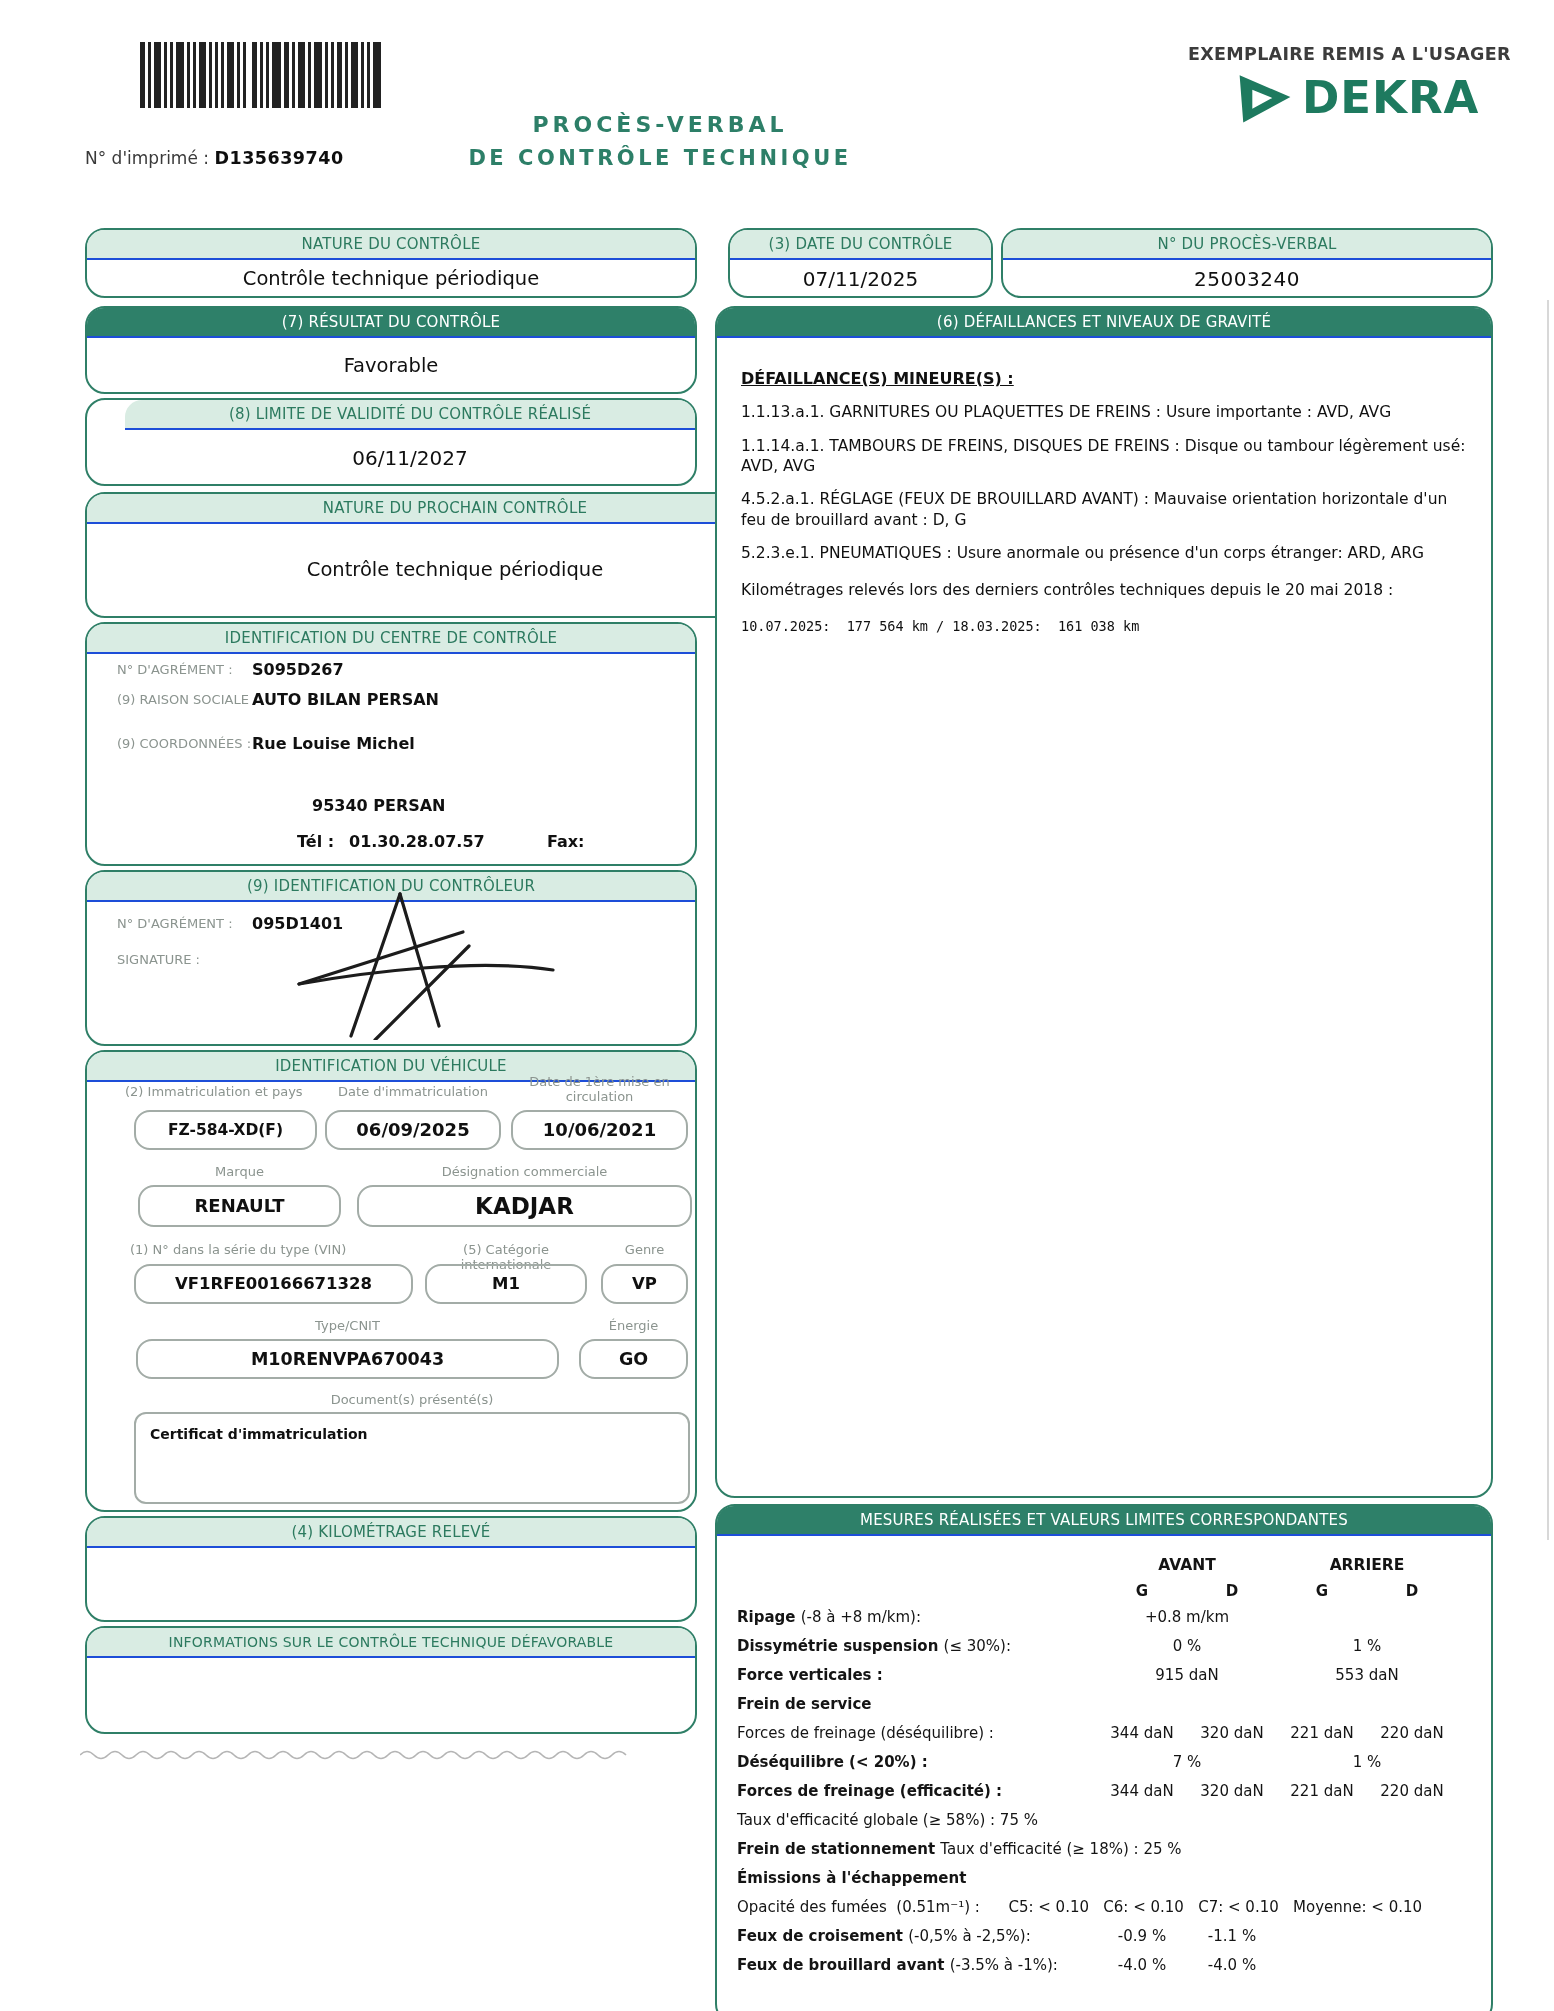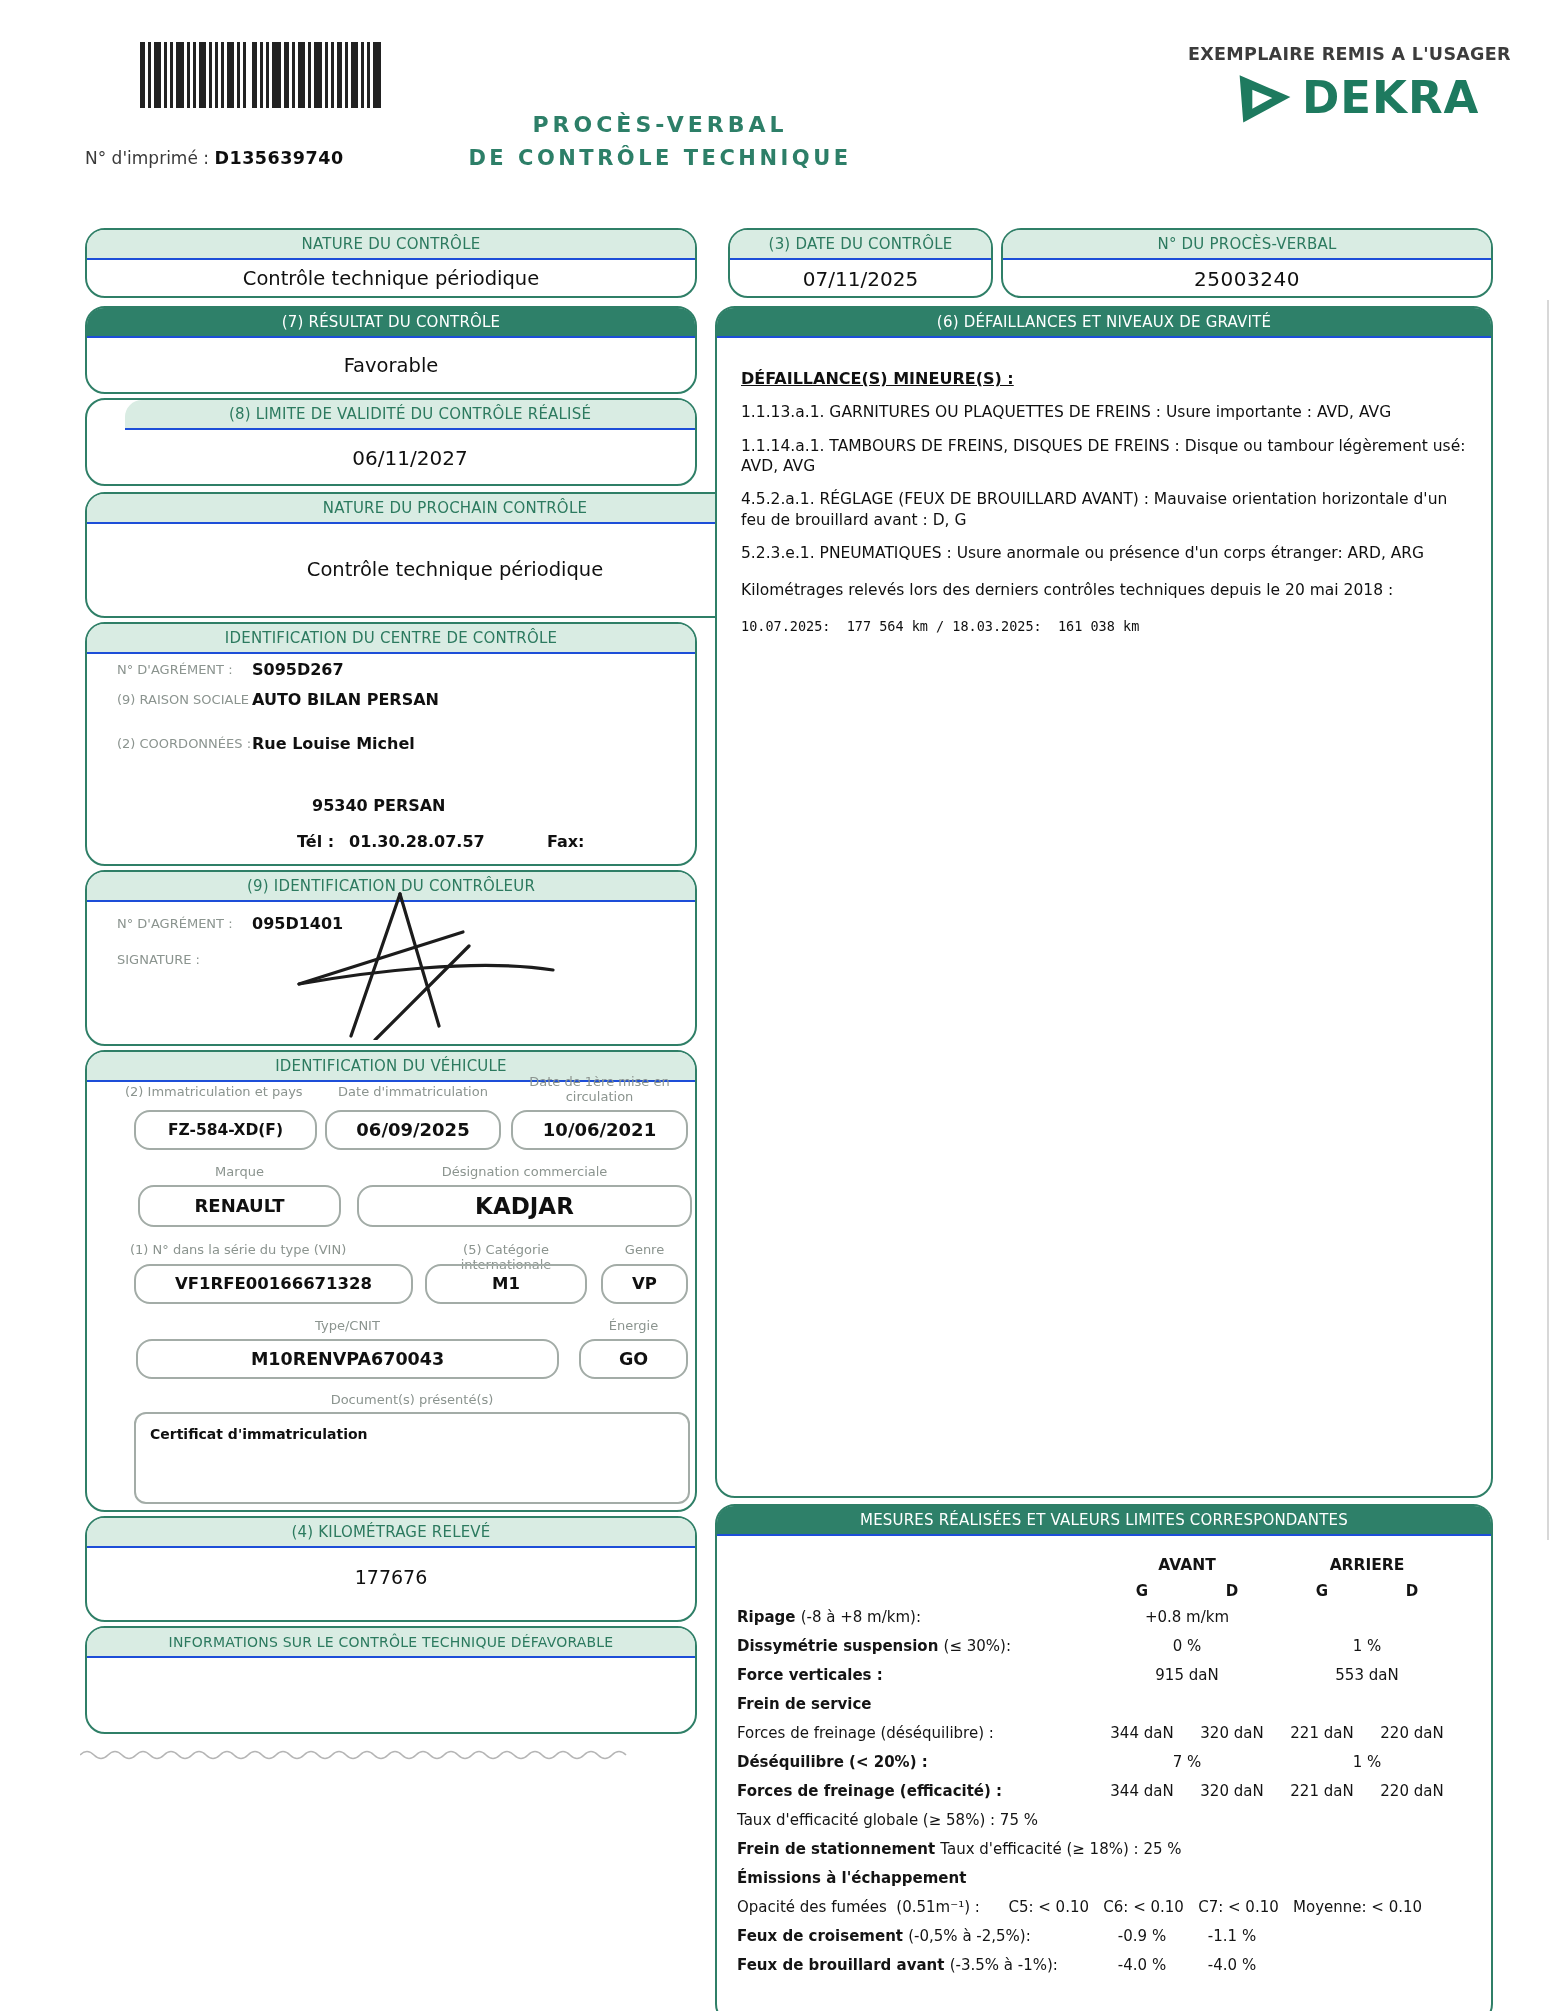--- a/index.html
+++ b/index.html
@@ -130,21 +130,21 @@
     <div class="box-head">NATURE DU PROCHAIN CONTRÔLE</div>
     <div class="center-val" style="margin-top:34px;font-size:19.5px;">Contrôle technique périodique</div>
   </div>
 
   <div class="box" style="left:85px;top:622px;width:612px;height:244px;">
     <div class="box-head">IDENTIFICATION DU CENTRE DE CONTRÔLE</div>
     <div class="flabel" style="left:30px;top:38px;">N° D'AGRÉMENT :</div>
     <div class="fvalue" style="left:165px;top:36px;">S095D267</div>
     <div class="flabel" style="left:30px;top:68px;">(9) RAISON SOCIALE :</div>
     <div class="fvalue" style="left:165px;top:66px;">AUTO BILAN PERSAN</div>
-    <div class="flabel" style="left:30px;top:112px;">(2) COORDONNÉES :</div>
+    <div class="flabel" style="left:30px;top:112px;">(9) COORDONNÉES :</div>
     <div class="fvalue" style="left:165px;top:110px;">Rue Louise Michel</div>
     <div class="fvalue" style="left:225px;top:172px;">95340 PERSAN</div>
     <div class="fvalue" style="left:210px;top:208px;">Tél :</div>
     <div class="fvalue" style="left:262px;top:208px;">01.30.28.07.57</div>
     <div class="fvalue" style="left:460px;top:208px;">Fax:</div>
   </div>
 
   <div class="box" style="left:85px;top:870px;width:612px;height:176px;">
     <div class="box-head">(9) IDENTIFICATION DU CONTRÔLEUR</div>
     <div class="flabel" style="left:30px;top:44px;">N° D'AGRÉMENT :</div>
@@ -184,21 +184,20 @@
     <div class="pill" style="left:49px;top:287px;width:423px;height:40px;line-height:36px;font-size:17.5px;">M10RENVPA670043</div>
     <div class="pill" style="left:492px;top:287px;width:109px;height:40px;line-height:36px;font-size:17.5px;">GO</div>
     <div class="vlabel" style="left:140px;top:340px;width:370px;">Document(s) présenté(s)</div>
     <div class="pill" style="left:47px;top:360px;width:556px;height:92px;border-radius:12px;text-align:left;">
       <div style="font-size:14px;font-weight:bold;padding:12px 0 0 14px;">Certificat d'immatriculation</div>
     </div>
   </div>
 
   <div class="box" style="left:85px;top:1516px;width:612px;height:106px;">
     <div class="box-head">(4) KILOMÉTRAGE RELEVÉ</div>
-    <div class="center-val" style="margin-top:18px;font-size:19px;">177676</div>
   </div>
 
   <div class="box" style="left:85px;top:1626px;width:612px;height:108px;">
     <div class="box-head" style="font-size:14px;">INFORMATIONS SUR LE CONTRÔLE TECHNIQUE DÉFAVORABLE</div>
   </div>
 
   <svg class="wavy" width="562" height="14" viewBox="0 0 562 14">
     <path d="M0 8 q7 -7 14 0 t14 0 t14 0 t14 0 t14 0 t14 0 t14 0 t14 0 t14 0 t14 0 t14 0 t14 0 t14 0 t14 0 t14 0 t14 0 t14 0 t14 0 t14 0 t14 0 t14 0 t14 0 t14 0 t14 0 t14 0 t14 0 t14 0 t14 0 t14 0 t14 0 t14 0 t14 0 t14 0 t14 0 t14 0 t14 0 t14 0 t14 0 t14 0" fill="none" stroke="#b5b5b5" stroke-width="1.6"></path>
   </svg>
 

